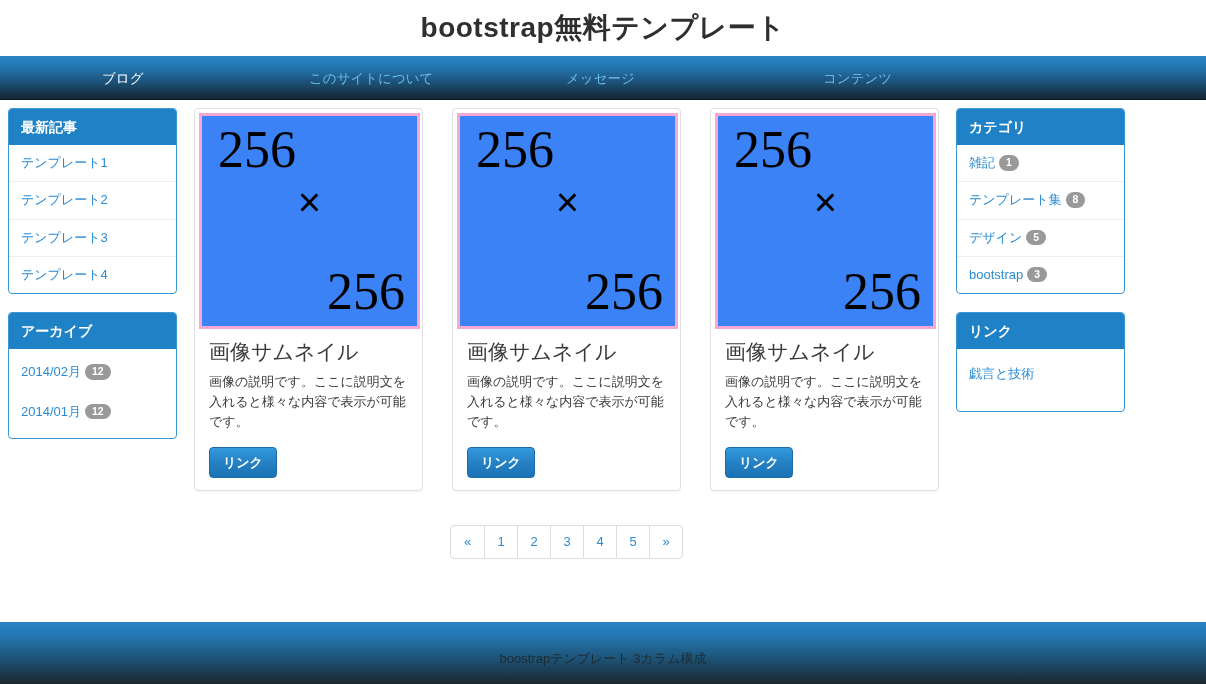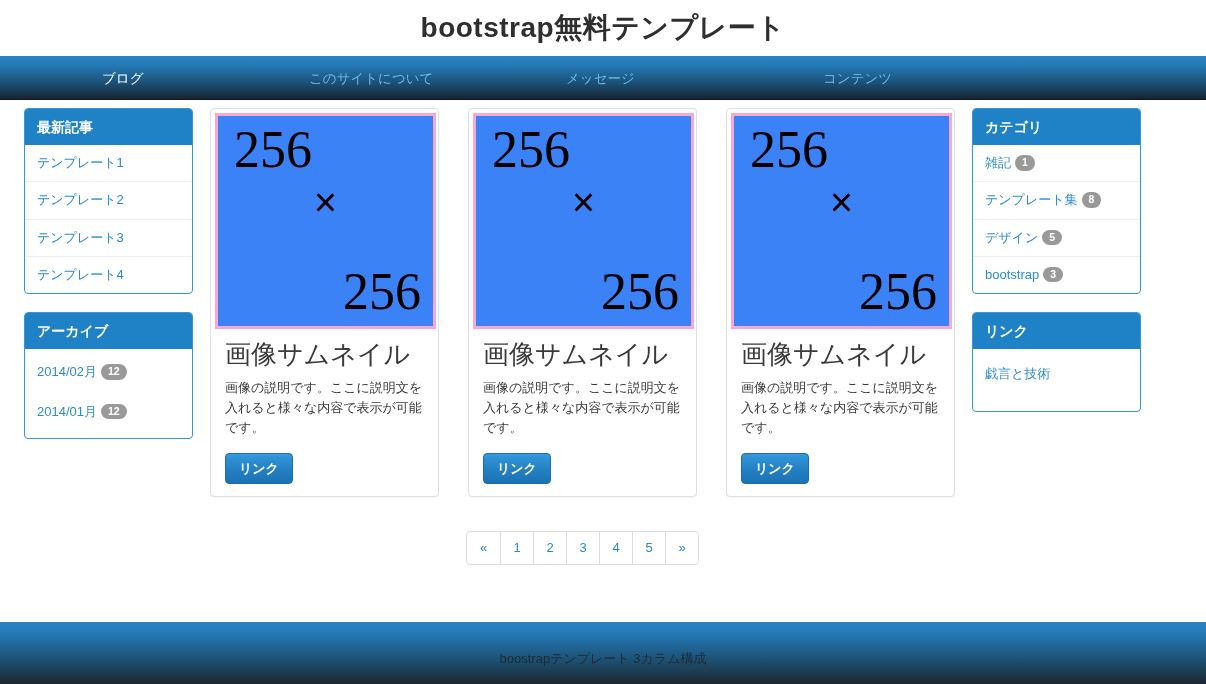--- a/index.html
+++ b/index.html
@@ -41,21 +41,21 @@
   }
   .nav-item.active { color: #ffffff; font-weight: 500; }
   .nav-slot-1 { width: 190px; }
   .nav-slot-2 { width: 240px; }
   .nav-slot-3 { width: 240px; }
 
   
   .container {
     position: relative;
     width: 1074px;
-    padding: 8px 8px 0 24px;
+    padding: 8px 8px 0 8px;
     display: flex;
     align-items: flex-start;
   }
   .col-left  { width: 169px; flex: 0 0 169px; }
   .col-mid   { flex: 1 1 auto; padding: 0 17px; }
   .col-right { width: 169px; flex: 0 0 169px; }
 
   
   .panel {
     background: #fff;
@@ -124,21 +124,21 @@
     position: relative;
     font-family: "Liberation Serif", "DejaVu Serif", serif;
     color: #000;
   }
   .ph .ph-a { position: absolute; left: 16px; top: 8px; font-size: 52px; line-height: 1; }
   .ph .ph-x { position: absolute; left: 0; right: 0; top: 64px; text-align: center;
               font-family: "Liberation Sans", sans-serif; font-size: 40px; font-weight: 300; }
   .ph .ph-b { position: absolute; right: 12px; bottom: 8px; font-size: 52px; line-height: 1; }
   .card-body { padding: 10px 10px 2px 10px; }
   .card-title {
-    font-size: 26px; color: #3a3a3a; margin: 0 0 8px 0; font-weight: normal; line-height: 1.2;
+    font-size: 21px; color: #3a3a3a; margin: 0 0 8px 0; font-weight: normal; line-height: 1.2;
   }
   .card-text {
     font-size: 13px; color: #3a3a3a; line-height: 1.55; margin: 0 0 14px 0;
   }
   .btn-link {
     display: inline-block;
     background: linear-gradient(to bottom, #3399dd 0%, #2581c4 50%, #1a72b4 100%);
     border: 1px solid #1a6da8;
     border-radius: 4px;
     color: #fff;

